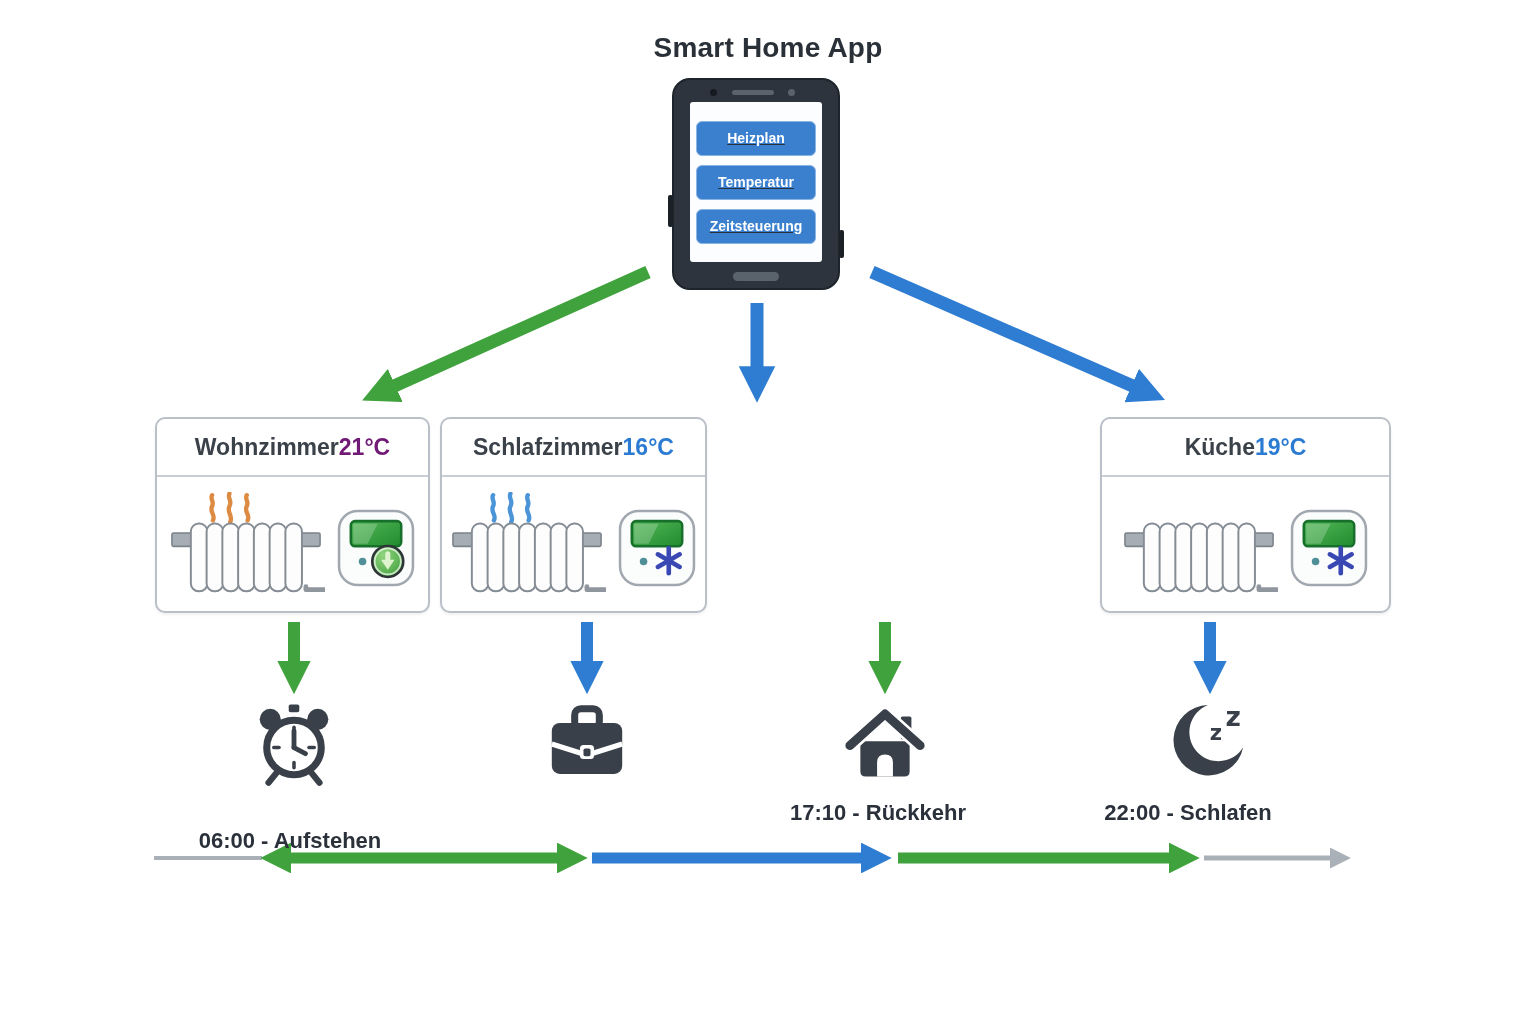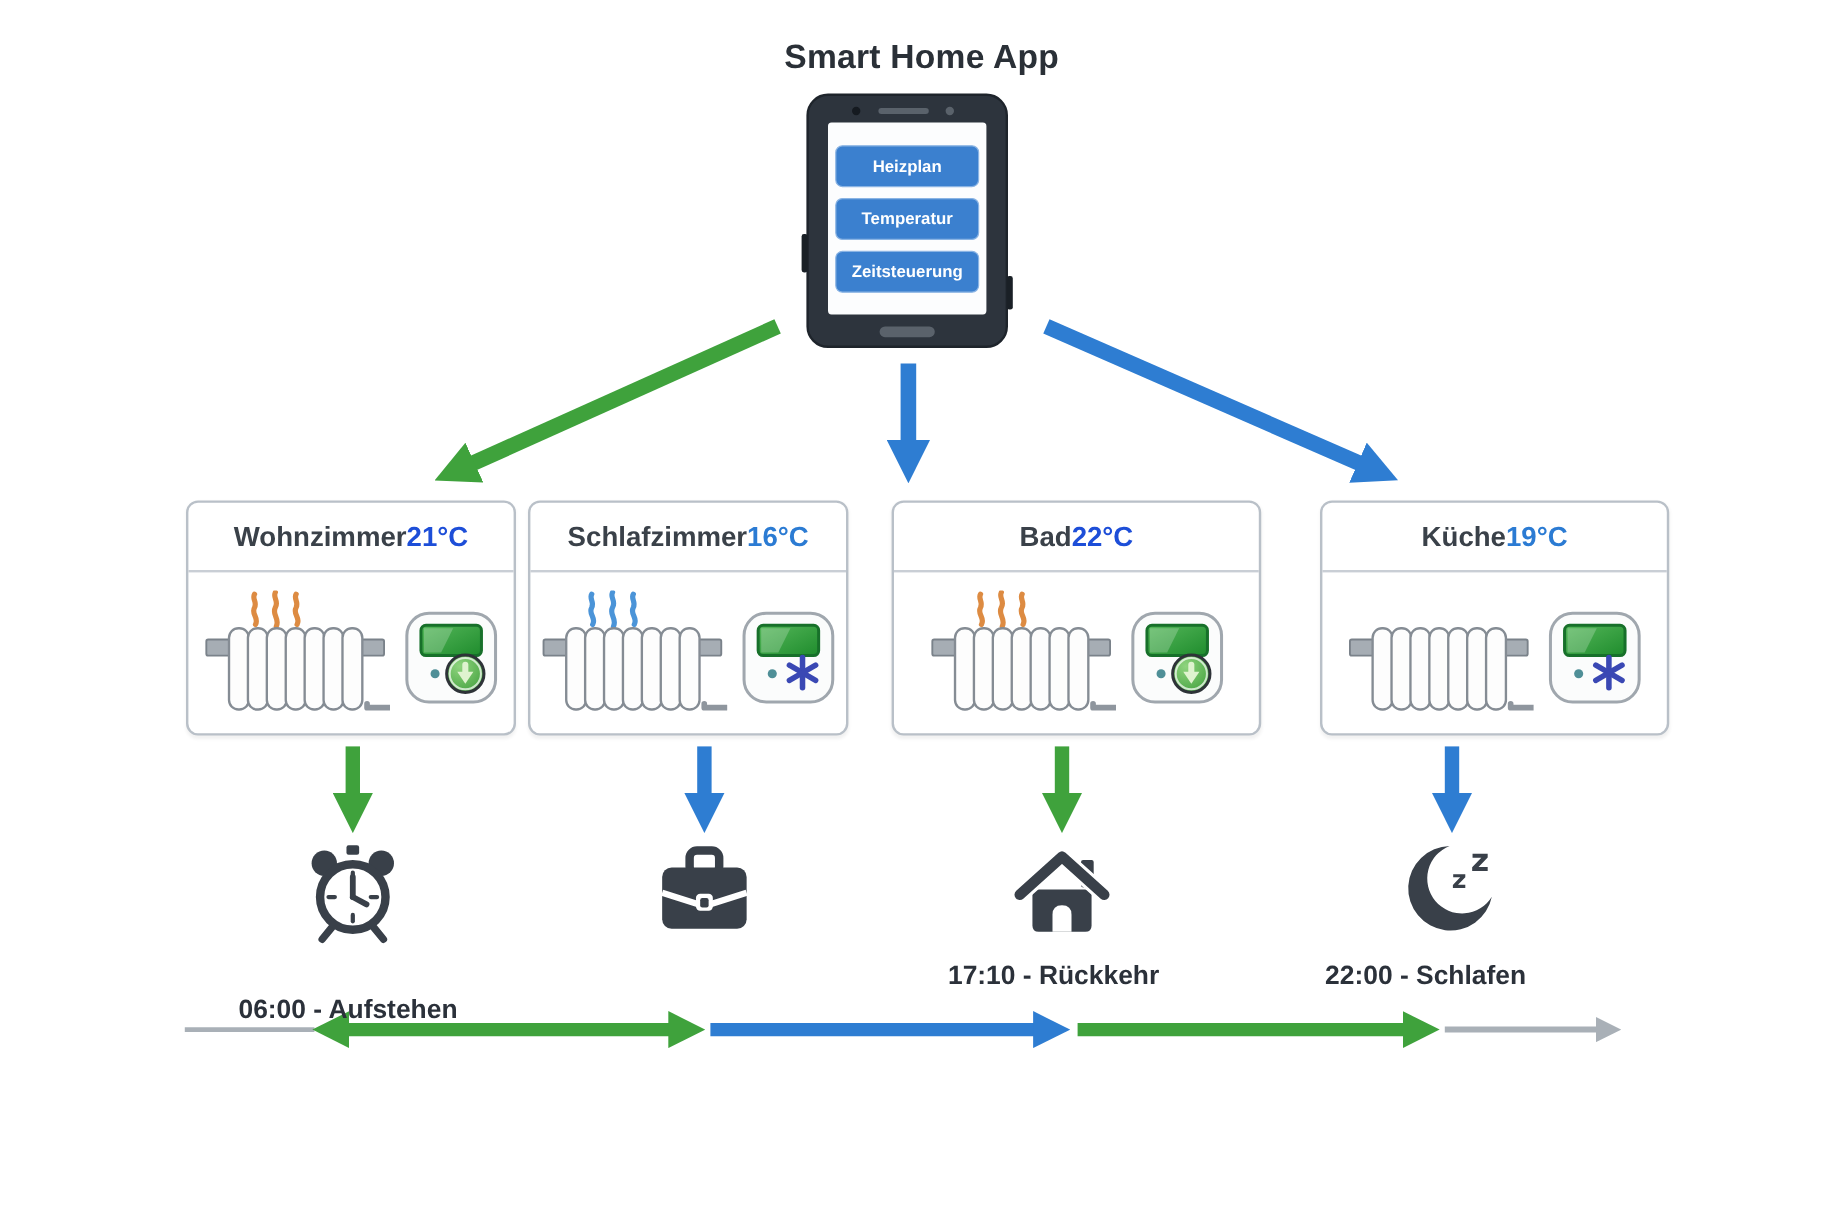--- a/index.html
+++ b/index.html
@@ -10,37 +10,37 @@
   
   .title{position:absolute;left:0;right:0;top:32px;text-align:center;
          font-size:28px;font-weight:700;color:#2a3037;letter-spacing:.2px;}
   
   .phone{position:absolute;left:672px;top:78px;width:168px;height:212px;
          background:#2d343d;border:2px solid #1e242b;border-radius:18px;box-sizing:border-box;}
   .phone .cam{position:absolute;left:36px;top:9px;width:7px;height:7px;border-radius:50%;background:#151a20;}
   .phone .speaker{position:absolute;left:58px;top:10px;width:42px;height:5px;border-radius:3px;background:#5a626b;}
   .phone .sensor{position:absolute;left:114px;top:9px;width:7px;height:7px;border-radius:50%;background:#5a626b;}
   .phone .screen{position:absolute;left:16px;right:16px;top:22px;bottom:26px;
-                 background:#fcfdfe;border-radius:3px;}
+                 background:#fcfdfe;border-radius:3px;text-decoration:underline;}
   .pbtn{display:block;width:120px;height:35px;margin:9px auto 0;background:#3b80cf;
         border:1px solid #8ab4e4;border-radius:6px;color:#ffffff;font-size:14px;font-weight:600;
         font-family:inherit;padding:0;line-height:33px;text-align:center;}
   .pbtn.first{margin-top:19px;}
   .phone .home{position:absolute;left:50%;bottom:7px;width:46px;height:9px;margin-left:-23px;
                border-radius:5px;background:#5a626b;}
   .phone .side-l{position:absolute;left:-6px;top:115px;width:5px;height:32px;background:#1a2026;border-radius:2px;}
   .phone .side-r{position:absolute;right:-6px;top:150px;width:5px;height:28px;background:#1a2026;border-radius:2px;}
   
   .overlay{position:absolute;left:0;top:0;width:1536px;height:1024px;pointer-events:none;}
   
   .card{position:absolute;top:417px;height:196px;background:#fff;border:2px solid #b9c0c8;
         border-radius:10px;box-sizing:border-box;box-shadow:0 2px 3px rgba(0,0,0,.06);}
   .card-h{height:56px;display:flex;align-items:center;justify-content:center;gap:0;
           border-bottom:2px solid #c9ced5;font-size:23px;font-weight:700;color:#3a4149;}
-  .temp.warm{color:#1d4ed8;}
+  .temp.warm{color:#701a75;}
   .temp.cool{color:#2b7bd3;}
   .card-b{height:134px;display:flex;align-items:center;justify-content:center;gap:9px;padding:0 6px;}
   .rad{width:158px;height:104px;flex:0 0 auto;}
   .thermo{width:84px;height:84px;flex:0 0 auto;margin-top:8px;}
   .waves-warm{color:#dd8b42;}
   .waves-cool{color:#4b94d8;}
   
   .sched-icon{position:absolute;width:88px;height:88px;}
   .sched-label{position:absolute;width:300px;text-align:center;font-size:22px;font-weight:600;color:#2b313a;}
 </style>
@@ -227,36 +227,20 @@
         <use href="#sym-waves" class="waves-cool"></use>
         <use href="#sym-radiator"></use>
       </svg>
       <svg class="thermo" viewBox="0 0 100 100">
         <use href="#sym-thermo"></use>
         <use href="#sym-badge-snow"></use>
       </svg>
     </div>
   </section>
 
-  <section class="card" style="left:743px;width:308px">
-    <header class="card-h">
-      <span>Bad</span>
-      <span class="temp warm">22°C</span>
-    </header>
-    <div class="card-b">
-      <svg class="rad" viewBox="0 0 200 132">
-        <use href="#sym-waves" class="waves-warm"></use>
-        <use href="#sym-radiator"></use>
-      </svg>
-      <svg class="thermo" viewBox="0 0 100 100">
-        <use href="#sym-thermo"></use>
-        <use href="#sym-badge-down"></use>
-      </svg>
-    </div>
-  </section>
 
   <section class="card" style="left:1100px;width:291px">
     <header class="card-h">
       <span>Küche</span>
       <span class="temp cool">19°C</span>
     </header>
     <div class="card-b">
       <svg class="rad" viewBox="0 0 200 132">
         <use href="#sym-radiator"></use>
       </svg>

